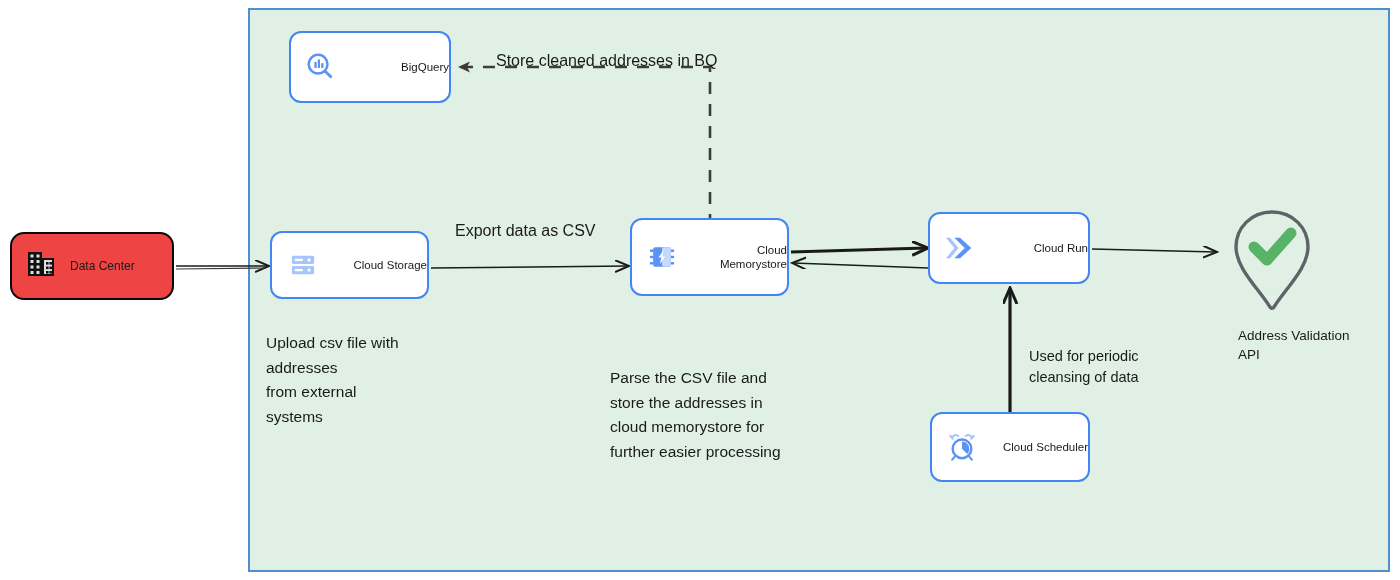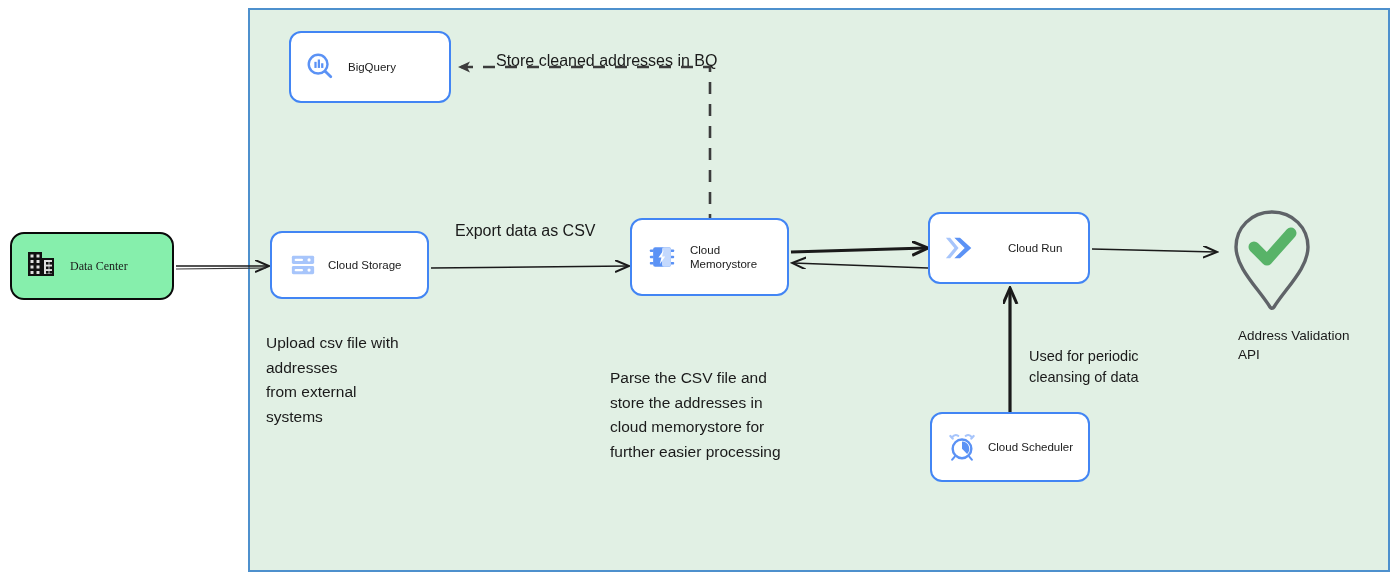--- a/index.html
+++ b/index.html
@@ -52,37 +52,36 @@
     flex: 0 0 auto;
     display: flex;
     align-items: center;
     justify-content: center;
   }
   .node .lbl {
     flex: 1 1 auto;
     font-size: 11.5px;
     color: #1a1a1a;
     line-height: 14px;
-    text-align: left;
+    text-align: right;
     white-space: pre-line;
   }
   
   #node-datacenter {
     position: absolute;
     left: 10px;
     top: 232px;
     width: 164px;
     height: 68px;
     box-sizing: border-box;
-    background: #86efac;
+    background: #ef4444;
     border: 2.5px solid #0a0a0a;
     border-radius: 14px;
     display: flex;
     align-items: center;
-    font-family: Liberation Serif, serif;
   }
   #node-datacenter .ic { margin-left: 14px; }
   #node-datacenter .lbl {
     margin-left: 14px;
     font-size: 12px;
     color: #1a1a1a;
   }
   
   #node-bigquery     { left: 289px;  top: 31px;  width: 162px; height: 72px; }
   #node-bigquery .ic  { margin-left: 14px; }

